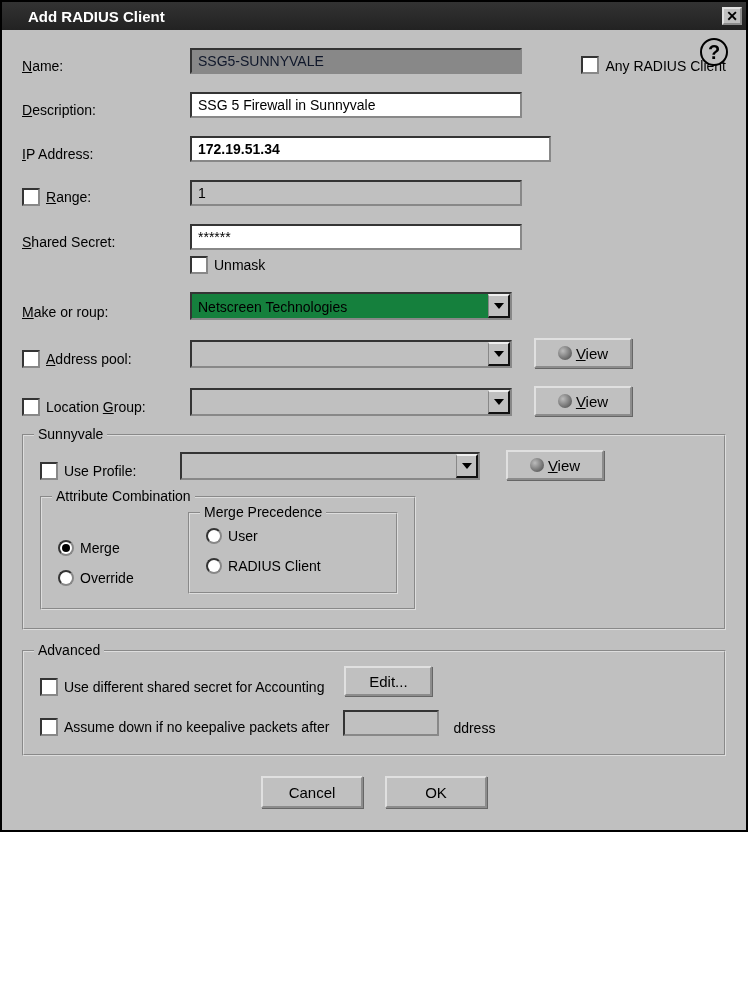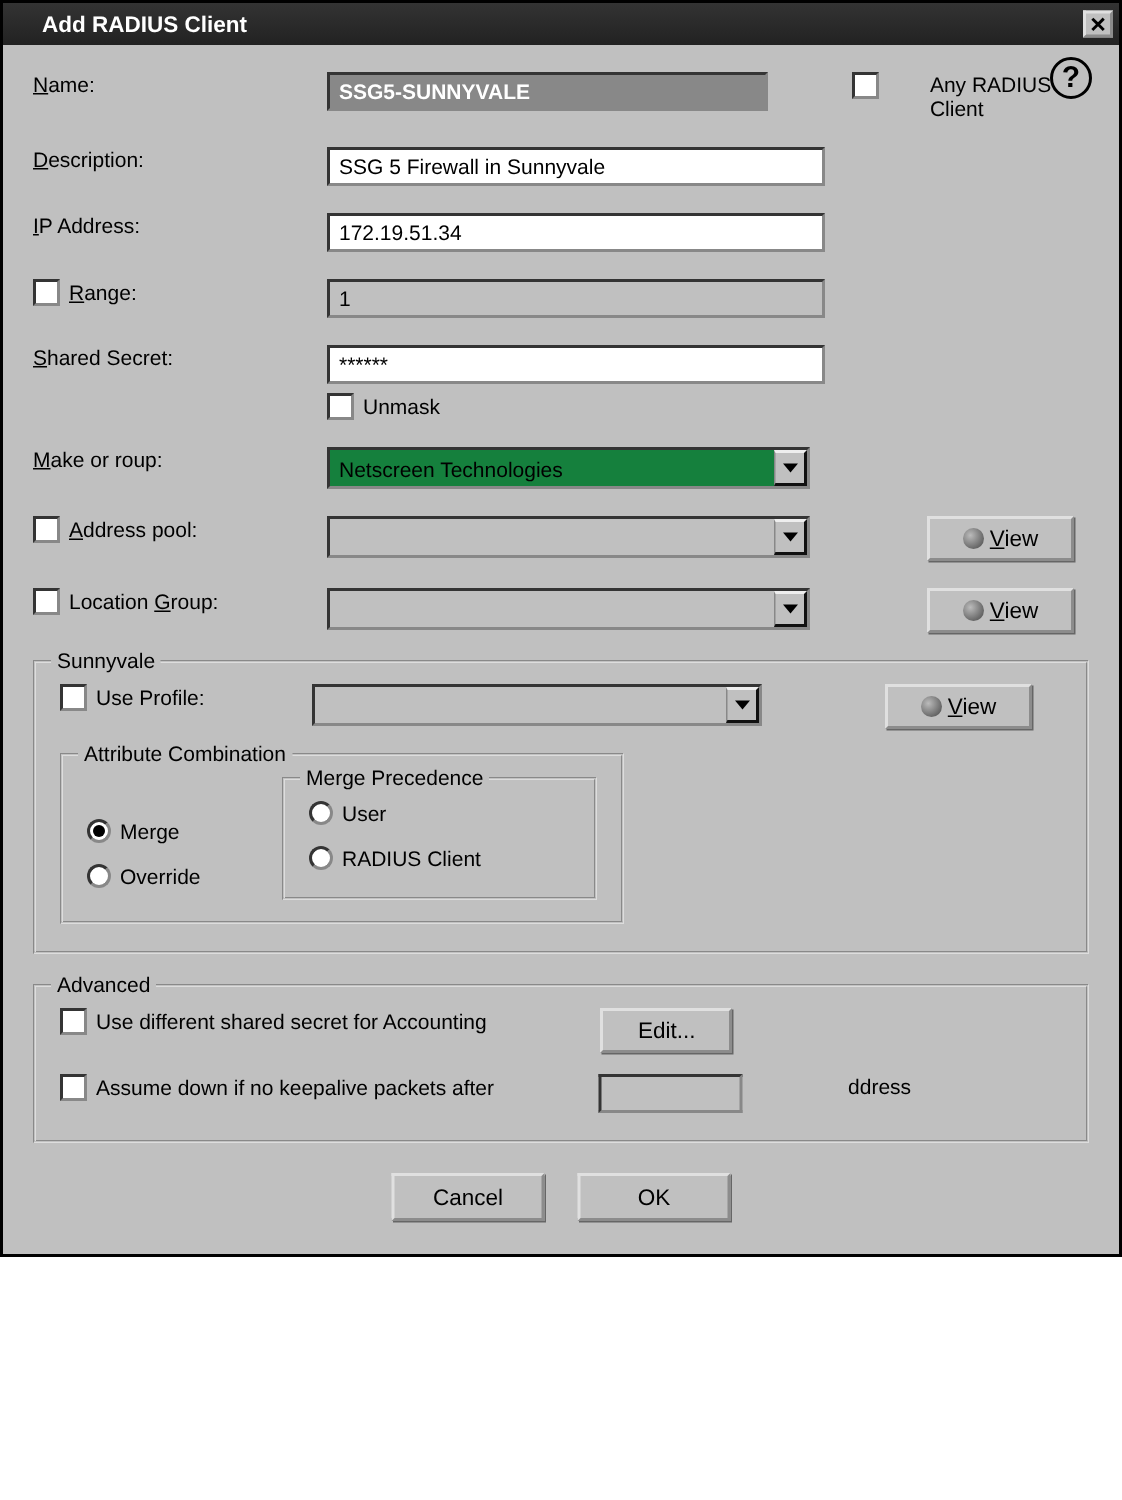--- a/index.html
+++ b/index.html
@@ -51,42 +51,41 @@
     border-radius: 50%;
     text-align: center;
     line-height: 24px;
     font-weight: bold;
     font-size: 20px;
     color: #000;
     background: #c0c0c0;
   }
   .form-row {
     display: flex;
-    align-items: flex-start;
+    align-items: flex-end;
     margin-bottom: 18px;
-    gap: 28px;
   }
   .form-label {
     width: 168px;
     flex-shrink: 0;
     color: #000;
   }
   .form-label .ul { text-decoration: underline; }
   .text-input {
     height: 26px;
     border: 2px inset #888;
     background: #fff;
     padding: 2px 6px;
     font-family: inherit;
     font-size: 14px;
   }
   .text-input.hl {
     background: #888;
-    color: #ffffff;
-    font-weight: bold;
+    color: #0f172a;
+    font-weight: normal;
   }
   .text-input.disabled {
     background: #c0c0c0;
     color: #000;
   }
   .checkbox {
     display: inline-block;
     width: 18px; height: 18px;
     border: 2px inset #888;
     background: #fff;
@@ -210,21 +209,21 @@
       <span>Any RADIUS Client</span>
     </div>
 
     <div class="form-row">
       <div class="form-label"><span class="ul">D</span><span>escription:</span></div>
       <input class="text-input" style="width: 332px;" value="SSG 5 Firewall in Sunnyvale">
     </div>
 
     <div class="form-row">
       <div class="form-label"><span class="ul">I</span><span>P Address:</span></div>
-      <input class="text-input" style="width: 332px;" value="172.19.51.34">
+      <input class="text-input" style="width: 361px; font-weight: bold;" value="172.19.51.34">
     </div>
 
     <div class="form-row">
       <div class="form-label check-row">
         <span class="checkbox"></span>
         <span><span class="ul">R</span>ange:</span>
       </div>
       <input class="text-input disabled" style="width: 332px;" value="1">
     </div>
 

